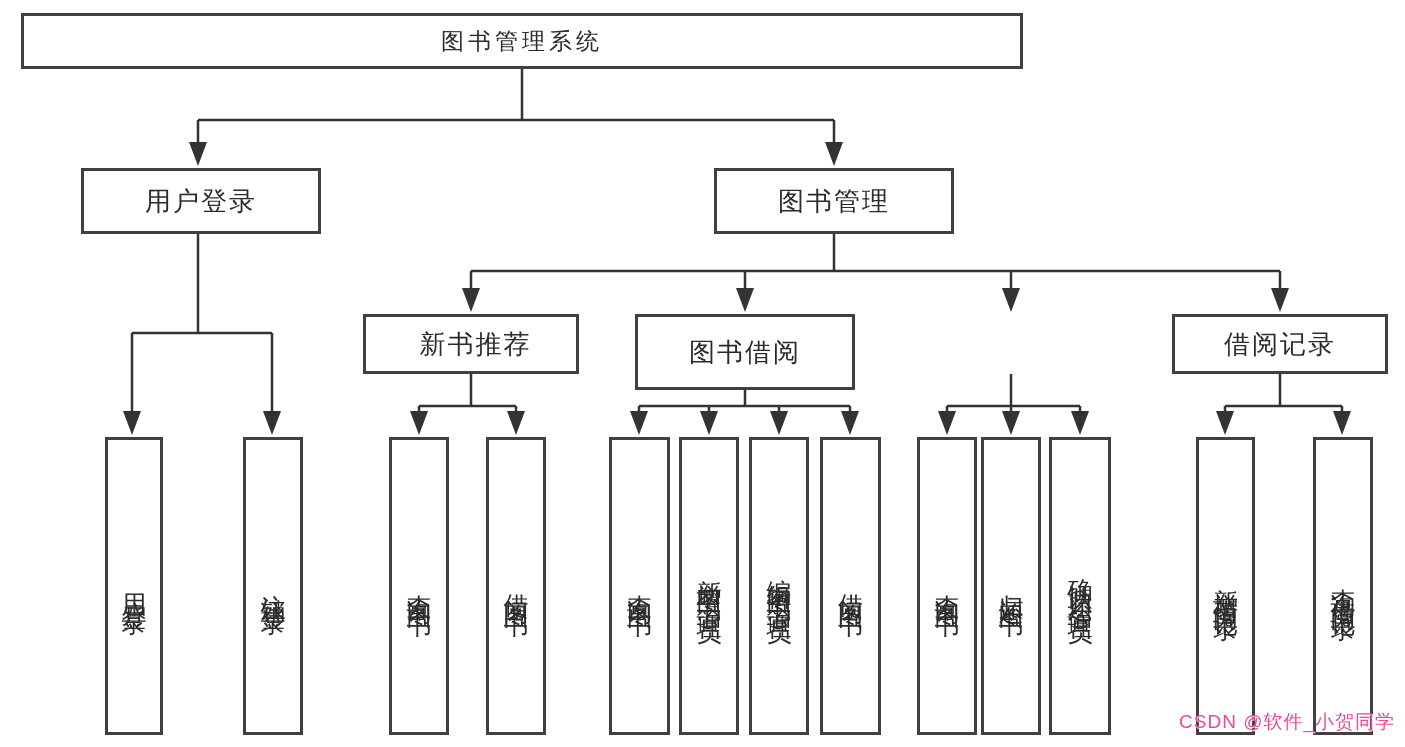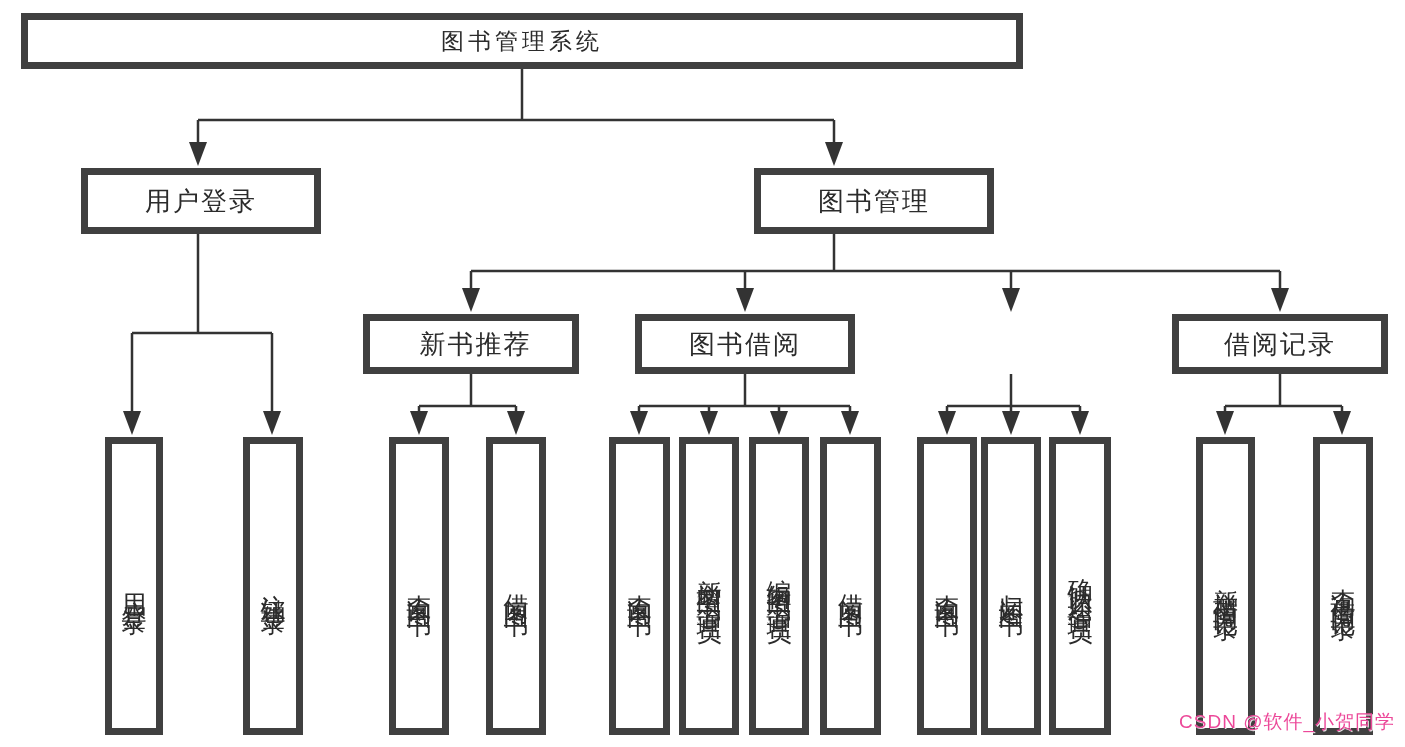--- a/index.html
+++ b/index.html
@@ -7,21 +7,21 @@
     position:relative;
     width:1405px;height:747px;
     background:#ffffff;
     font-family:"Liberation Sans","DejaVu Sans",sans-serif;
     overflow:hidden;
   }
   #connectors{position:absolute;left:0;top:0;}
   .box{
     position:absolute;
     box-sizing:border-box;
-    border:7px solid #404040;
+    border:3px solid #404040;
     background:#ffffff;
     display:flex;
     align-items:center;
     justify-content:center;
     color:#2b2b2b;
   }
   .hbox span{
     font-size:26px;
     letter-spacing:2px;
     white-space:nowrap;
@@ -111,28 +111,28 @@
       <polygon points="1333,411 1351,411 1342,435" fill="#333333"></polygon>
     </svg>
 
   <div class="box hbox root" style="left:21px;top:13px;width:1002px;height:56px;">
     <span>图书管理系统</span>
   </div>
 
   <div class="box hbox" style="left:81px;top:168px;width:240px;height:66px;">
     <span>用户登录</span>
   </div>
-  <div class="box hbox" style="left:714px;top:168px;width:240px;height:66px;margin-left:40px;">
+  <div class="box hbox" style="left:714px;top:168px;width:240px;height:66px;">
     <span>图书管理</span>
   </div>
 
   <div class="box hbox" style="left:363px;top:314px;width:216px;height:60px;padding-left:9px;">
     <span>新书推荐</span>
   </div>
-  <div class="box hbox" style="left:635px;top:314px;width:220px;height:60px;">
+  <div class="box hbox" style="left:635px;top:314px;width:220px;height:76px;">
     <span>图书借阅</span>
   </div>
   <div class="box hbox" style="left:1172px;top:314px;width:216px;height:60px;">
     <span>借阅记录</span>
   </div>
 
   <div class="box vbox" style="left:105px;top:437px;width:58px;height:298px;">
     <span>用户登录</span>
   </div>
   <div class="box vbox" style="left:243px;top:437px;width:60px;height:298px;">

